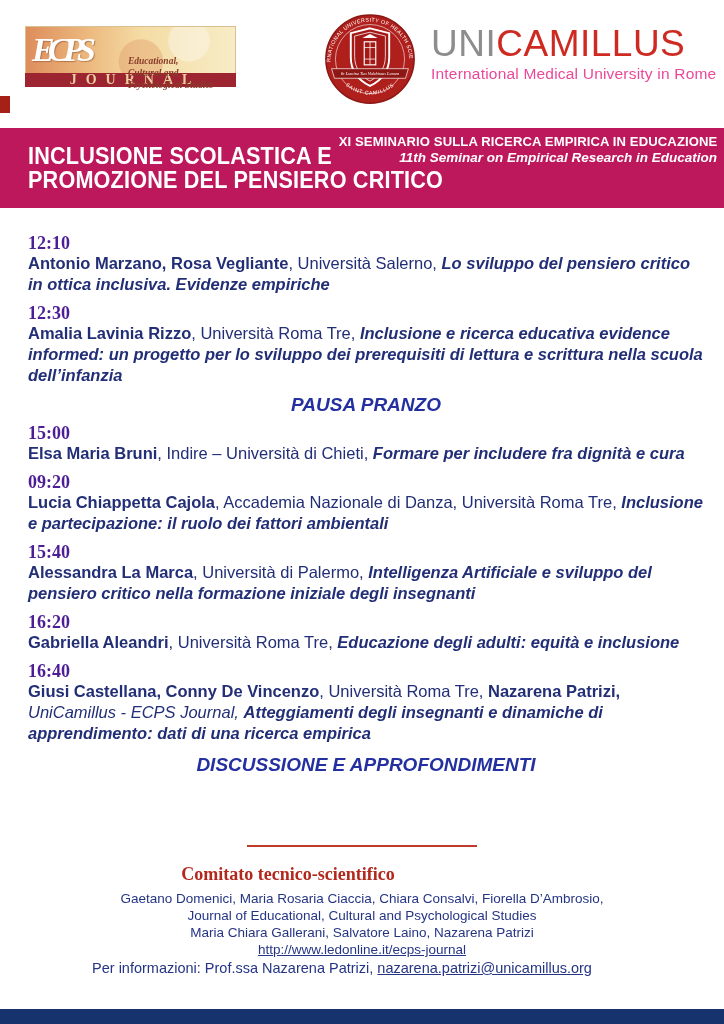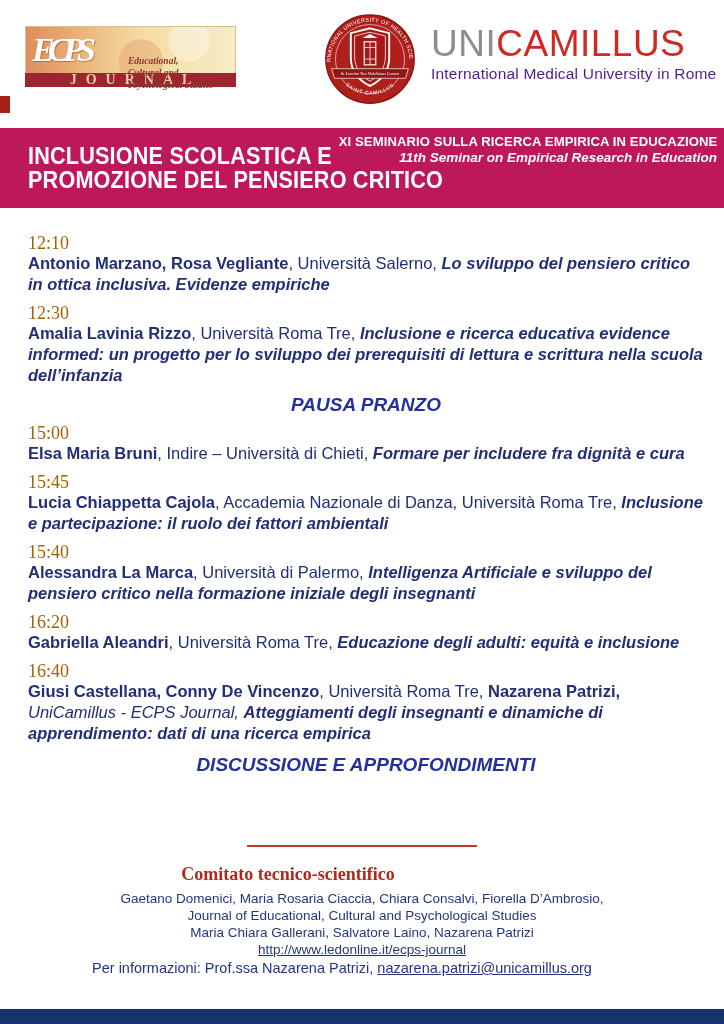--- a/index.html
+++ b/index.html
@@ -25,38 +25,38 @@
     font-size:9.5px; line-height:12px; color:#8A3C2B;margin-top:23px; }
   .ecps-journal { width:100%; height:14px; background:#9D2431; color:#E9D09E;
     font-family:"Liberation Serif", serif; font-size:14px; font-weight:bold;
     text-align:center; letter-spacing:9px; line-height:14px; text-indent:9px; }
 
   .uc-crest { position:absolute; left:322px; top:13px; width:96px; height:96px; }
   .uc-wordmark { position:absolute; left:431px; top:24px; width:280px; }
   .uc-name { font-size:37px; line-height:40px; font-weight:normal; letter-spacing:0.5px; white-space:nowrap; }
   .uc-name .uni { color:#8D8D8D; }
   .uc-name .camillus { color:#CE2A22; }
-  .uc-sub { font-size:15.5px; color:#4c1d95; margin-top:1px; letter-spacing:0.2px; white-space:nowrap; }
+  .uc-sub { font-size:15.5px; color:#ec4899; margin-top:1px; letter-spacing:0.2px; white-space:nowrap; }
 
   
   .edge-tab { position:absolute; left:0; top:96px; width:10px; height:17px; background:#A52117; }
   .banner { position:absolute; left:0; top:128px; width:724px; height:80px; background:#be185d; }
   .banner-title { position:absolute; left:28px; top:16px; color:#fff; font-weight:bold;
     font-size:23px; line-height:24px; letter-spacing:0.2px;
     transform:scaleX(.94); transform-origin:left top; white-space:nowrap; }
   .banner-right { position:absolute; right:7px; top:6px; text-align:right; color:#fff; }
   .banner-sem-it { font-size:13.5px; font-weight:bold; letter-spacing:0.1px;
     transform:scaleX(.97); transform-origin:right top; white-space:nowrap; }
   .banner-sem-en { font-size:13.5px; font-weight:bold; font-style:italic; margin-top:1px; white-space:nowrap; }
 
   
   .schedule { position:absolute; left:28px; top:233px; width:676px; color:#222E76; }
   .sch-item { margin-bottom:8px; }
-  .sch-time { font-family:"Liberation Serif", serif; font-weight:normal; font-size:18px;
-    line-height:20px; color:#a16207; }
+  .sch-time { font-family:"Liberation Serif", serif; font-weight:bold; font-size:18px;
+    line-height:20px; color:#4c1d95; }
   .sch-text { font-size:16.5px; line-height:21px; color:#222E76; }
   .seg-b { font-weight:bold; }
   .seg-i { font-style:italic; }
   .seg-bi { font-weight:bold; font-style:italic; }
   .sch-break { text-align:center; font-weight:bold; font-style:italic; font-size:19px;
     line-height:22px; color:#2430A0; margin:2px 0 7px 0; }
   .discussion { text-align:center; font-weight:bold; font-style:italic; font-size:19px;
     line-height:22px; color:#2430A0; margin-top:10px; }
 
   
@@ -139,21 +139,21 @@
         <div class="sch-item">
           <div class="sch-time">12:30</div>
           <div class="sch-text"><span class="seg-b">Amalia Lavinia Rizzo</span><span class="seg-r">, Università Roma Tre, </span><span class="seg-bi">Inclusione e ricerca educativa evidence informed: un progetto per lo sviluppo dei prerequisiti di lettura e scrittura nella scuola dell’infanzia</span></div>
         </div>
         <div class="sch-break">PAUSA PRANZO</div>
         <div class="sch-item">
           <div class="sch-time">15:00</div>
           <div class="sch-text"><span class="seg-b">Elsa Maria Bruni</span><span class="seg-r">, Indire – Università di Chieti, </span><span class="seg-bi">Formare per includere fra dignità e cura</span></div>
         </div>
         <div class="sch-item">
-          <div class="sch-time">15:45</div>
+          <div class="sch-time">09:20</div>
           <div class="sch-text"><span class="seg-b">Lucia Chiappetta Cajola</span><span class="seg-r">, Accademia Nazionale di Danza, Università Roma Tre, </span><span class="seg-bi">Inclusione e partecipazione: il ruolo dei fattori ambientali</span></div>
         </div>
         <div class="sch-item">
           <div class="sch-time">15:40</div>
           <div class="sch-text"><span class="seg-b">Alessandra La Marca</span><span class="seg-r">, Università di Palermo, </span><span class="seg-bi">Intelligenza Artificiale e sviluppo del pensiero critico nella formazione iniziale degli insegnanti</span></div>
         </div>
         <div class="sch-item">
           <div class="sch-time">16:20</div>
           <div class="sch-text"><span class="seg-b">Gabriella Aleandri</span><span class="seg-r">, Università Roma Tre, </span><span class="seg-bi">Educazione degli adulti: equità e inclusione</span></div>
         </div>

